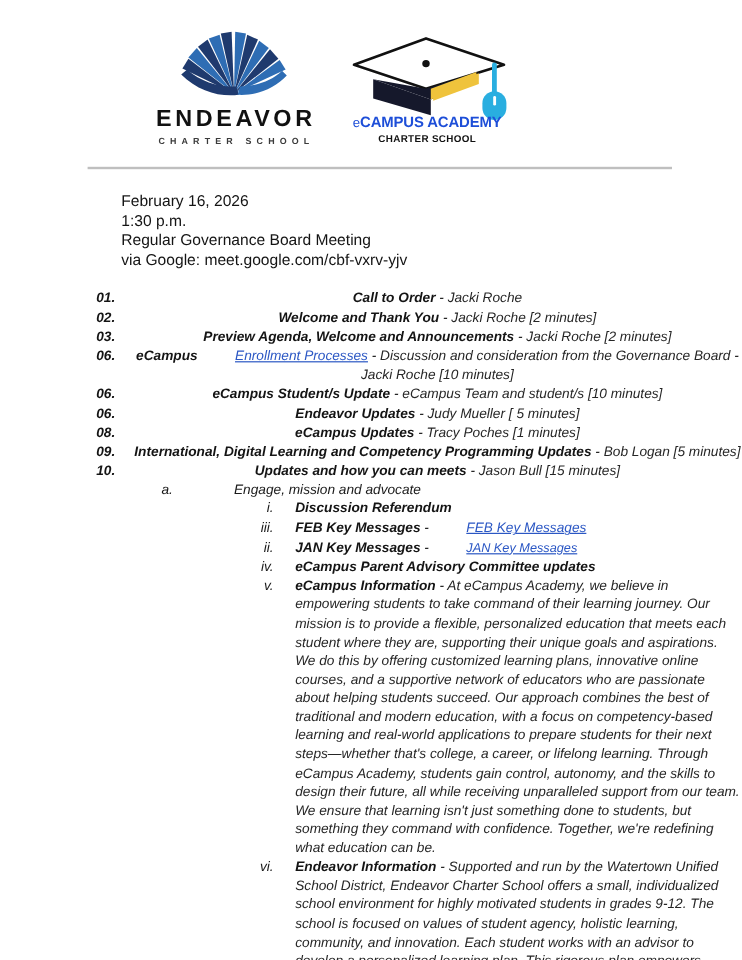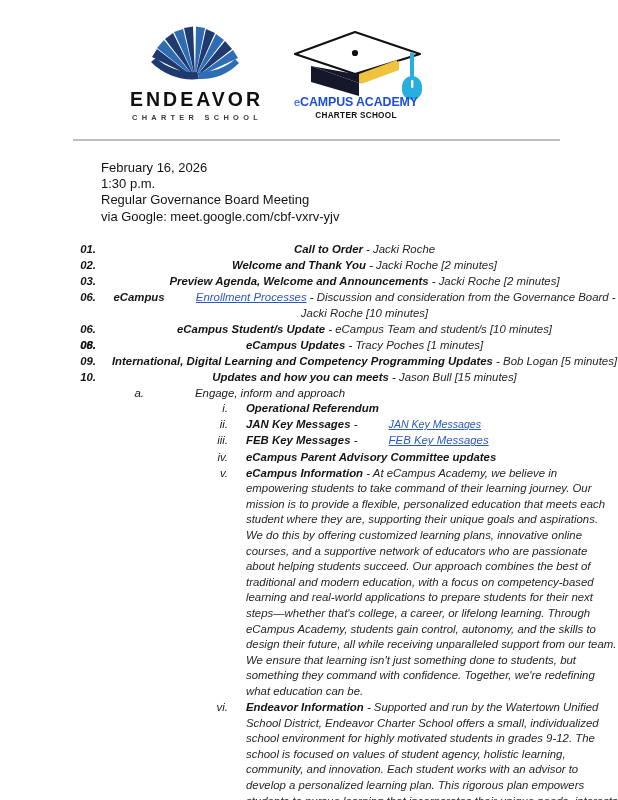--- a/index.html
+++ b/index.html
@@ -259,56 +259,57 @@
       <span class="body"><span class="b">eCampus </span><a class="doclink" href="#">Enrollment Processes</a><span class="n"> - </span><span class="n">Discussion and consideration from the Governance Board - Jacki Roche [10 minutes]</span></span>
     </li>
 
     <li class="agenda-item">
       <span class="marker">06.</span>
       <span class="body"><span class="b">eCampus Student/s Update</span><span class="n"> - </span><span class="n">eCampus Team and student/s [10 minutes]</span></span>
     </li>
 
     <li class="agenda-item">
       <span class="marker">06.</span>
+      <span class="body"><span class="b">Endeavor Updates</span><span class="n"> - </span><span class="n">Judy Mueller [ 5 minutes]</span></span>
     </li>
 
     <li class="agenda-item">
       <span class="marker">08.</span>
       <span class="body"><span class="b">eCampus Updates</span><span class="n"> - </span><span class="n">Tracy Poches [1 minutes]</span></span>
     </li>
 
     <li class="agenda-item">
       <span class="marker">09.</span>
       <span class="body"><span class="b">International, Digital Learning and Competency Programming Updates</span><span class="n"> - </span><span class="n">Bob Logan [5 minutes]</span></span>
     </li>
 
     <li class="agenda-item">
       <span class="marker">10.</span>
       <span class="body"><span class="b">Updates and how you can meets</span><span class="n"> - </span><span class="n">Jason Bull [15 minutes]</span></span>
 
       <ul class="sub-a">
         <li>
           <span class="marker">a.</span>
-          <span>Engage, inform and approach</span>
+          <span>Engage, mission and advocate</span>
 
           <ul class="sub-i">
 
             <li>
               <span class="marker">i.</span>
-              <span class="para"><span class="b">Operational Referendum</span></span>
+              <span class="para"><span class="b">Discussion Referendum</span></span>
+            </li>
+
+            <li>
+              <span class="marker">iii.</span>
+              <span class="para"><span class="b">FEB Key Messages</span><span class="n"> - </span><a class="doclink" href="#">FEB Key Messages</a></span>
             </li>
 
             <li>
               <span class="marker">ii.</span>
               <span class="para"><span class="b">JAN Key Messages</span><span class="n"> - </span><a class="doclink small" href="#">JAN Key Messages</a></span>
-            </li>
-
-            <li>
-              <span class="marker">iii.</span>
-              <span class="para"><span class="b">FEB Key Messages</span><span class="n"> - </span><a class="doclink" href="#">FEB Key Messages</a></span>
             </li>
 
             <li>
               <span class="marker">iv.</span>
               <span class="para"><span class="b">eCampus Parent Advisory Committee updates</span></span>
             </li>
 
             <li>
               <span class="marker">v.</span>
               <span class="para"><span class="b">eCampus Information</span><span class="n"> - </span><span class="n">At eCampus Academy, we believe in empowering students to take command of their learning journey. Our mission is to provide a flexible, personalized education that meets each student where they are, supporting their unique goals and aspirations. We do this by offering customized learning plans, innovative online courses, and a supportive network of educators who are passionate about helping students succeed. Our approach combines the best of traditional and modern education, with a focus on competency-based learning and real-world applications to prepare students for their next steps—whether that's college, a career, or lifelong learning. Through eCampus Academy, students gain control, autonomy, and the skills to design their future, all while receiving unparalleled support from our team. We ensure that learning isn't just something done to students, but something they command with confidence. Together, we're redefining what education can be.</span></span>

